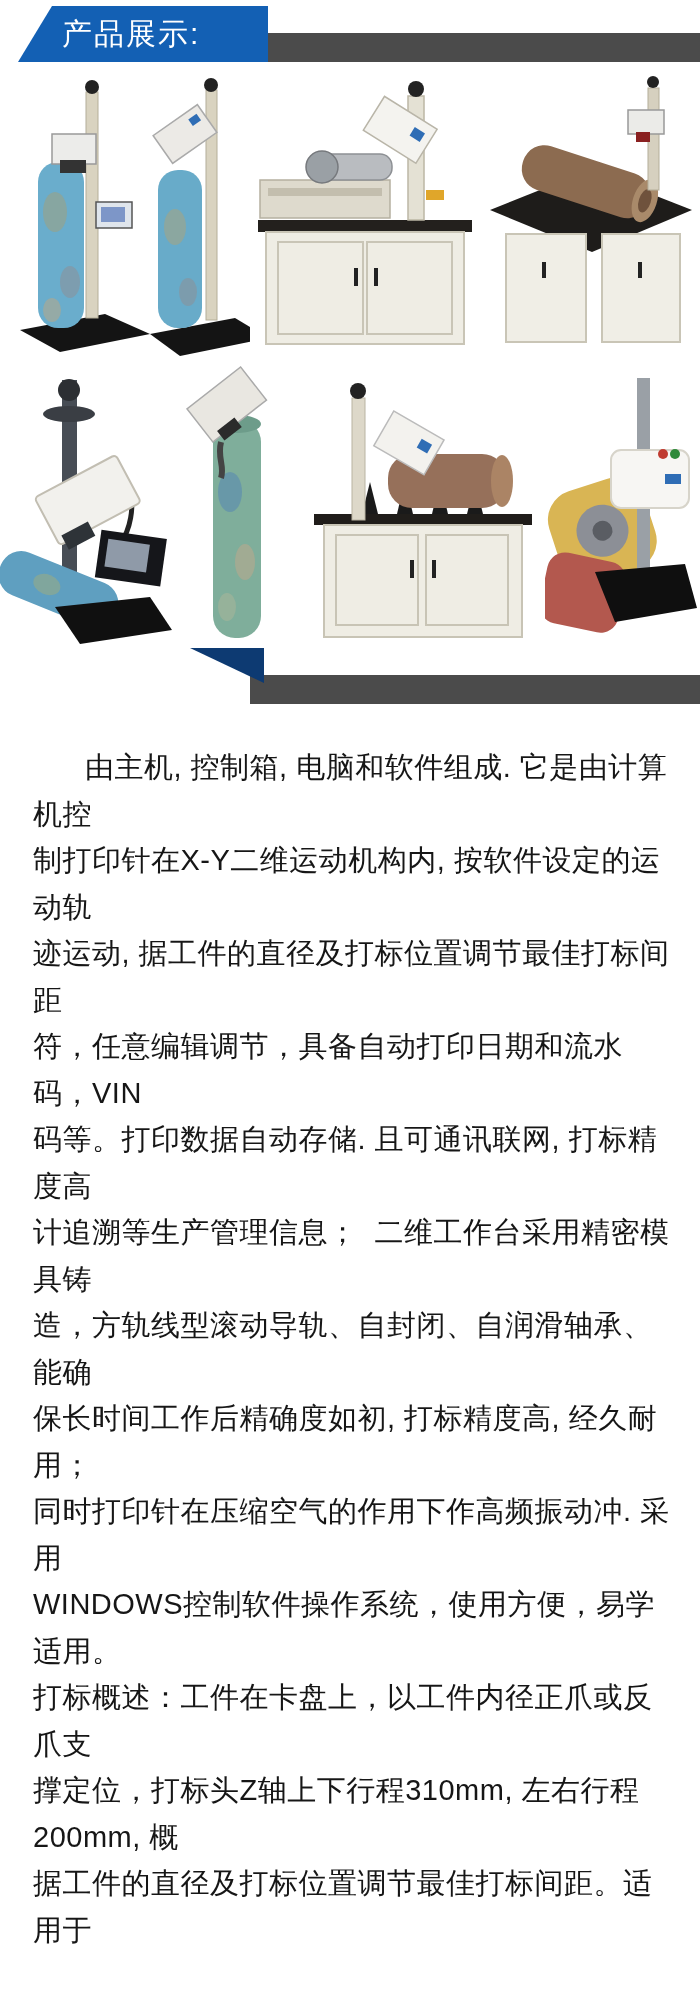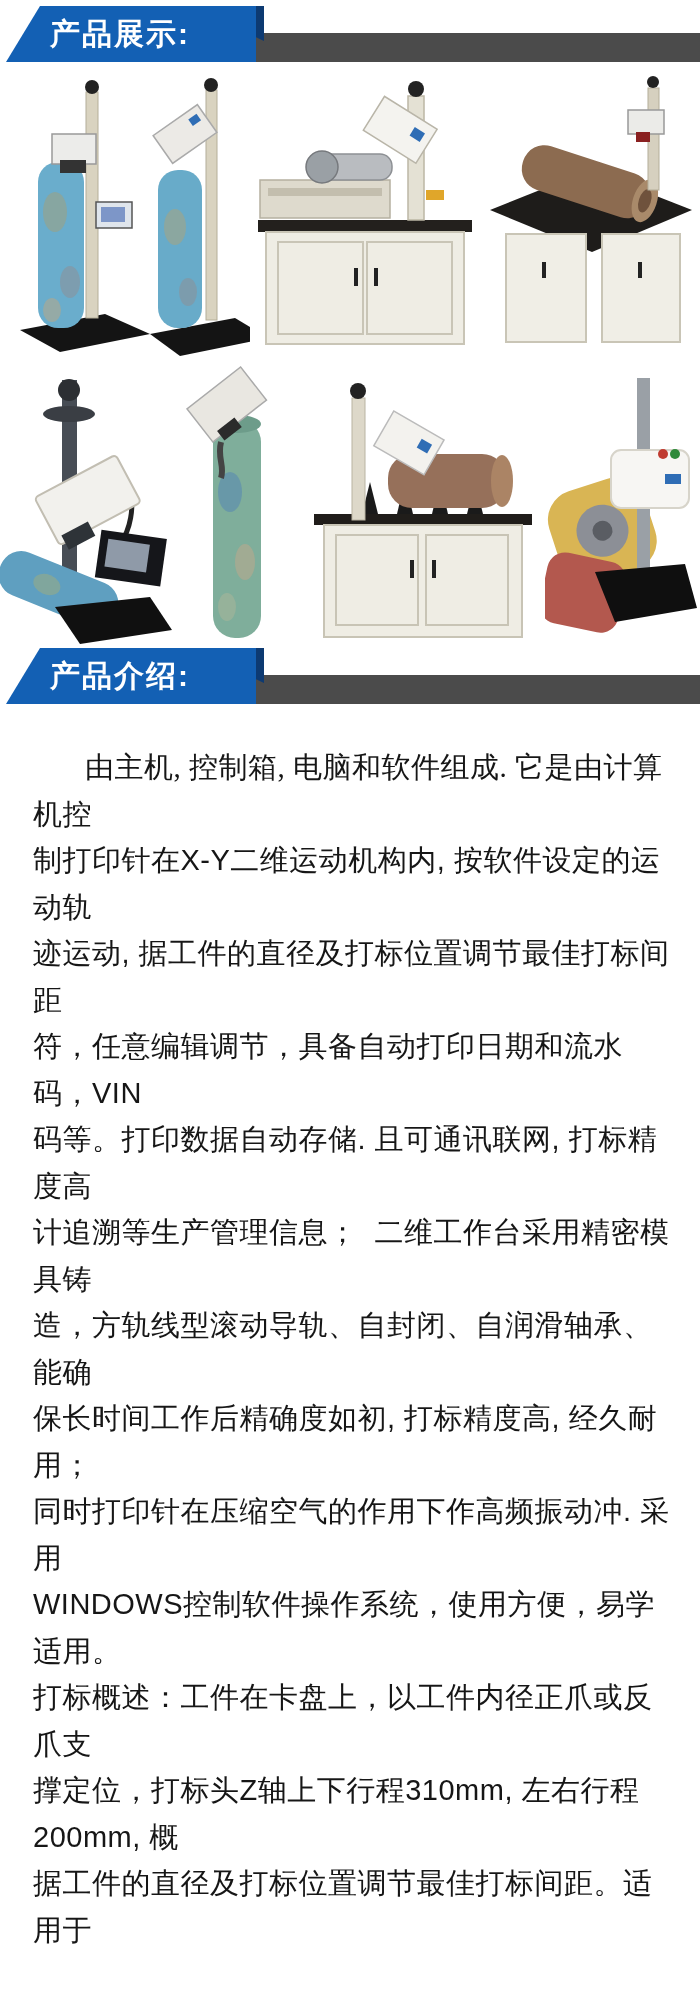--- a/index.html
+++ b/index.html
@@ -5,35 +5,35 @@
   html,body{margin:0;padding:0;background:#ffffff;}
   body{width:700px;font-family:"Liberation Sans",sans-serif;color:#111;}
   .page{width:700px;overflow:hidden;background:#fff;}
 
   
   .banner{position:relative;height:56px;width:700px;}
   .banner.first{margin-top:6px;}
   .banner-bar{position:absolute;left:250px;right:0;top:27px;height:29px;background:var(--bar,#4b4b4b);z-index:1;}
   .banner-fold{position:absolute;left:190px;top:0;width:74px;height:35px;background:var(--fold,#0d3a72);
                clip-path:polygon(0 0,100% 0,100% 100%);z-index:2;}
-  .banner-ribbon{position:absolute;left:4px;top:0;width:252px;height:56px;background:var(--blue,#1360b4);
+  .banner-ribbon{position:absolute;left:16px;top:0;width:252px;height:56px;background:var(--blue,#1360b4);
                clip-path:polygon(36px 0,100% 0,100% 100%,2px 100%);z-index:3;
-               color:#fff;font-weight:bold;font-size:30px;line-height:56px;padding-left:46px;
+               color:#fff;font-weight:normal;font-size:30px;line-height:56px;padding-left:46px;
                box-sizing:border-box;letter-spacing:2px;}
 
   
   .gallery{width:700px;background:#fff;}
   .g-row{display:flex;}
   .photo{background:#fff;overflow:hidden;}
   .photo svg{display:block;width:100%;height:100%;}
 
   
   .intro{padding:40px 30px 26px 33px;}
   .intro-line{font-size:29px;line-height:46.5px;color:#161616;letter-spacing:.5px;white-space:pre-wrap;}
-  .intro-line:first-child{text-indent:52px;font-family:Liberation Serif, serif;}
+  .intro-line:first-child{text-indent:52px;}
 </style>
 </head>
 <body>
 
 <div class="page">
 
   <div class="banner first">
     <div class="banner-bar"></div>
     <div class="banner-fold"></div>
     <div class="banner-ribbon">产品展示:</div>
@@ -192,21 +192,20 @@
           <circle cx="118" cy="92" r="5" fill="#c03b30"></circle>
           <polygon points="50,210 140,202 152,246 70,260" fill="#0f0f0f"></polygon>
         </svg>
       </div>
     </div>
   </div>
 
   <div class="banner">
     <div class="banner-bar"></div>
     <div class="banner-fold"></div>
-    <div class="banner-ribbon">产品介绍:</div>
   </div>
 
   <div class="intro" id="intro-lines">
       <div class="intro-line">由主机, 控制箱, 电脑和软件组成. 它是由计算机控</div>
       <div class="intro-line">制打印针在X-Y二维运动机构内, 按软件设定的运动轨</div>
       <div class="intro-line">迹运动, 据工件的直径及打标位置调节最佳打标间距</div>
       <div class="intro-line">符，任意编辑调节，具备自动打印日期和流水码，VIN</div>
       <div class="intro-line">码等。打印数据自动存储. 且可通讯联网, 打标精度高</div>
       <div class="intro-line">计追溯等生产管理信息；  二维工作台采用精密模具铸</div>
       <div class="intro-line">造，方轨线型滚动导轨、自封闭、自润滑轴承、能确</div>

